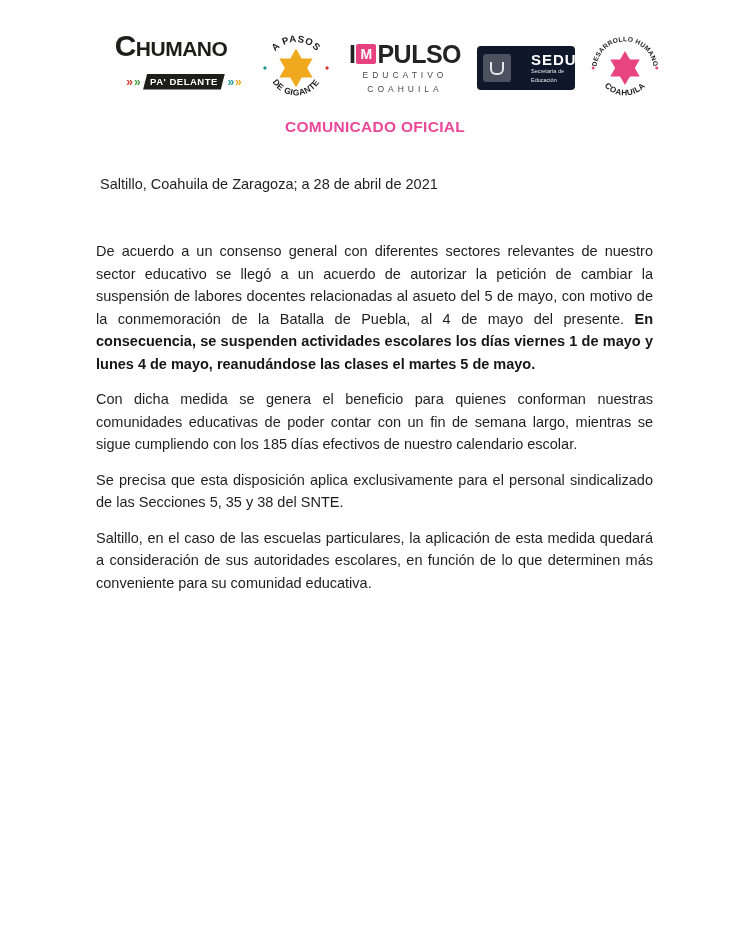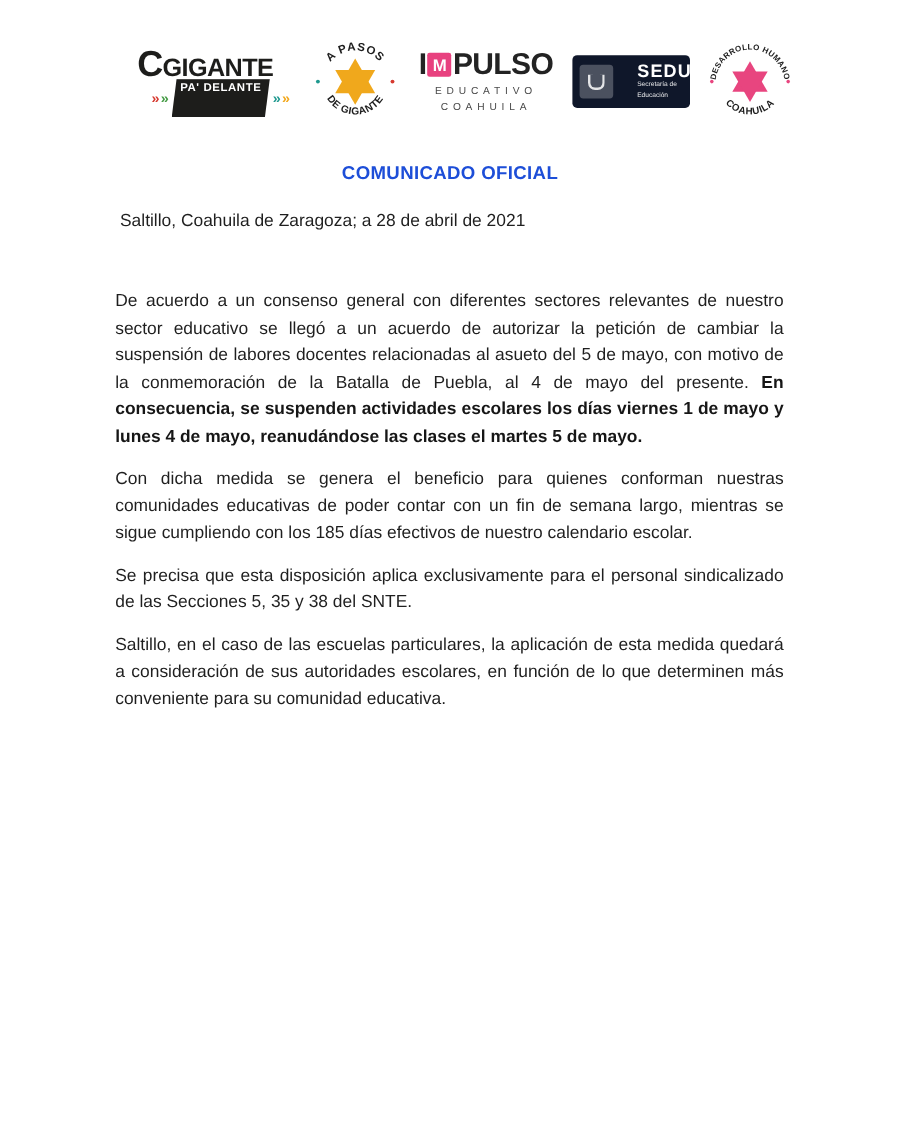--- a/index.html
+++ b/index.html
@@ -17,21 +17,21 @@
     display:flex;align-items:center;justify-content:space-between;
   }
   
   .logo-coahuila{display:flex;flex-direction:column;align-items:center;width:150px;}
   .coa-word{font-weight:800;color:#1d1d1b;font-size:21px;letter-spacing:-0.5px;line-height:1;display:flex;align-items:baseline;}
   .coa-word .bigc{font-size:30px;color:#1d1d1b;}
   .coa-banner-row{display:flex;align-items:center;margin-top:-3px;margin-left:26px;}
   .coa-chev{font-weight:800;font-size:12px;line-height:1;margin:0 0.5px;}
   .coa-banner{
     background:#1d1d1b;color:#ffffff;font-weight:700;font-size:9.5px;
-    letter-spacing:0.5px;padding:2px 7px 19px;margin:0 2px;
+    letter-spacing:0.5px;padding:2px 7px 3px;margin:16px 2px;
     clip-path:polygon(5% 0,100% 0,95% 100%,0 100%);
   }
   
   .badge-svg{display:block;}
   .badge-arc{font-family:"Liberation Sans",sans-serif;font-weight:700;fill:#1c1c1c;}
   
   .logo-impulso{display:flex;flex-direction:column;align-items:center;width:118px;}
   .imp-row{display:flex;align-items:center;line-height:1;}
   .imp-i,.imp-pulso{font-weight:800;font-size:25px;color:#232323;letter-spacing:-0.5px;}
   .imp-m{
@@ -48,22 +48,22 @@
   .sedu-glyphbox{
     width:28px;height:28px;background:rgba(255,255,255,0.25);border-radius:3px;
     display:flex;align-items:center;justify-content:center;flex:0 0 auto;
   }
   .sedu-u{width:10px;height:11px;border:2px solid rgba(255,255,255,0.85);border-top:none;border-radius:0 0 6px 6px;}
   .sedu-texts{display:flex;flex-direction:column;line-height:1;}
   .sedu-acronym{color:#fff;font-weight:800;font-size:15px;letter-spacing:1px;}
   .sedu-dept{color:rgba(255,255,255,0.9);font-size:5.5px;margin-top:1.5px;line-height:1.3;}
   
   .doc-title{
-    position:absolute;top:136px;left:0;width:750px;text-align:center;
-    font-weight:800;font-size:15.5px;color:#1d4ed8;letter-spacing:0.3px;
+    position:absolute;top:118px;left:0;width:750px;text-align:center;
+    font-weight:800;font-size:15.5px;color:#ec4899;letter-spacing:0.3px;
   }
   .dateline{
     position:absolute;top:176px;left:100px;width:557px;
     font-size:14.5px;color:#1f1f1f;
   }
   .body-text{
     position:absolute;top:240px;left:96px;width:557px;
     font-size:14.5px;line-height:22.5px;text-align:justify;color:#1f1f1f;
   }
   .body-text p{margin:0 0 13px 0;}
@@ -72,21 +72,21 @@
 </head>
 <body>
 
 <div class="page">
 
   <div class="logo-strip">
 
     <div class="logo-coahuila">
       <div class="coa-word">
         <span class="bigc">C</span>
-          <span>GIGANTE</span>
+          <span>HUMANO</span>
       </div>
       <div class="coa-banner-row">
         <span class="coa-chev" style="color:#d6392f">»</span>
         <span class="coa-chev" style="color:#449b44">»</span>
         <span class="coa-banner">PA' DELANTE</span>
         <span class="coa-chev" style="color:#1f998f">»</span>
         <span class="coa-chev" style="color:#f2a71b">»</span>
       </div>
     </div>
 

